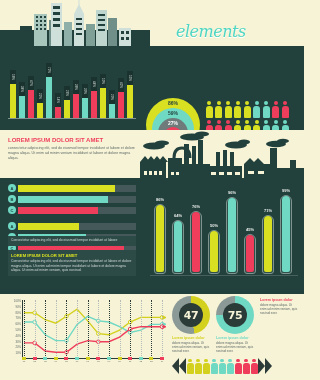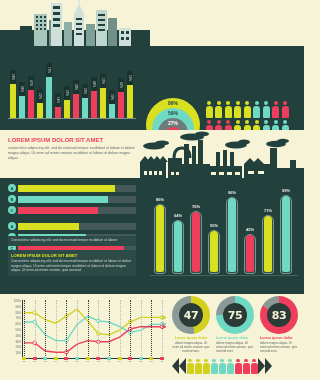--- a/index.html
+++ b/index.html
@@ -165,20 +165,21 @@
       <rect x="108" y="18" width="9" height="30" fill="#6f8f88"></rect>
       <rect x="119" y="28" width="12" height="20" fill="#cfe0da"></rect>
       <rect x="121" y="31" width="3" height="3" fill="#22403c"></rect>
         <rect x="126" y="31" width="3" height="3" fill="#22403c"></rect>
       <rect x="121" y="37" width="3" height="3" fill="#22403c"></rect>
         <rect x="126" y="37" width="3" height="3" fill="#22403c"></rect>
       <rect x="133" y="36" width="17" height="12" fill="#22403c"></rect>
     </svg>
 
     <div class="logo">
+      <div class="logo-sub">elements</div>
     </div>
   </div>
 
   <div class="panel-dark p1">
 
     <div class="vbars" id="vbars">
       <div class="vbaseline"></div>
     <div class="vbar-wrap" style="left: 2px;">
           <div class="vbar" style="height: 34px; background: rgb(217, 224, 33);"></div>
           <div class="vbar-tag" style="bottom: 34px; height: 13px;">58%</div>
@@ -560,44 +561,39 @@
         <div class="lc-sq" style="left: 132.769px; background: rgb(111, 217, 196);"></div>
         <div class="lc-grid" style="left: 145.385px; border-left-style: dotted; border-left-color: rgb(43, 59, 56);"></div>
         <div class="lc-xtick" style="left: 140.885px;">13</div>
         <div class="lc-sq" style="left: 143.385px; background: rgb(211, 209, 30);"></div>
         <div class="lc-grid" style="left: 156px; border-left-style: dotted; border-left-color: rgb(180, 188, 184);"></div>
         <div class="lc-xtick" style="left: 151.5px;">14</div>
         <div class="lc-sq" style="left: 154px; background: rgb(239, 62, 92);"></div>
       </div>
 
     <div class="gauges" id="gauges">
-        <div class="gauge" style="left: 0px; text-align: center;">
+        <div class="gauge" style="left: 0px;">
           <div class="g-ring" style="background:conic-gradient(#d3d11e 0deg 169.2deg,#8b9a96 169.2deg 360deg);">
             <div class="g-hole">
               <b>47</b>
             </div>
           </div>
           <div class="g-title" style="color:#d3d11e">Lorem ipsum dolor</div>
           <div class="g-body">dolore magna aliqua. Ut enim ad minim veniam, quis nostrud exer.</div>
         </div>
         <div class="gauge" style="left: 44px;">
           <div class="g-ring" style="background:conic-gradient(#6fd9c4 0deg 270deg,#8b9a96 270deg 360deg);">
             <div class="g-hole">
               <b>75</b>
             </div>
           </div>
           <div class="g-title" style="color:#6fd9c4">Lorem ipsum dolor</div>
           <div class="g-body">dolore magna aliqua. Ut enim ad minim veniam, quis nostrud exer.</div>
         </div>
         <div class="gauge" style="left: 88px;">
-          <div class="g-ring" style="background:conic-gradient(#ef3e5c 0deg 298.8deg,#8b9a96 298.8deg 360deg);">
-            <div class="g-hole">
-              <b>83</b>
-            </div>
-          </div>
           <div class="g-title" style="color:#ef3e5c">Lorem ipsum dolor</div>
           <div class="g-body">dolore magna aliqua. Ut enim ad minim veniam, quis nostrud exer.</div>
         </div>
       </div>
 
     <div class="arrows" id="arrows">
         <div class="chev chev-l"></div>
         <div class="chev chev-l"></div>
         <div class="mini-person">
           <div class="head" style="background:#d3d11e"></div>

